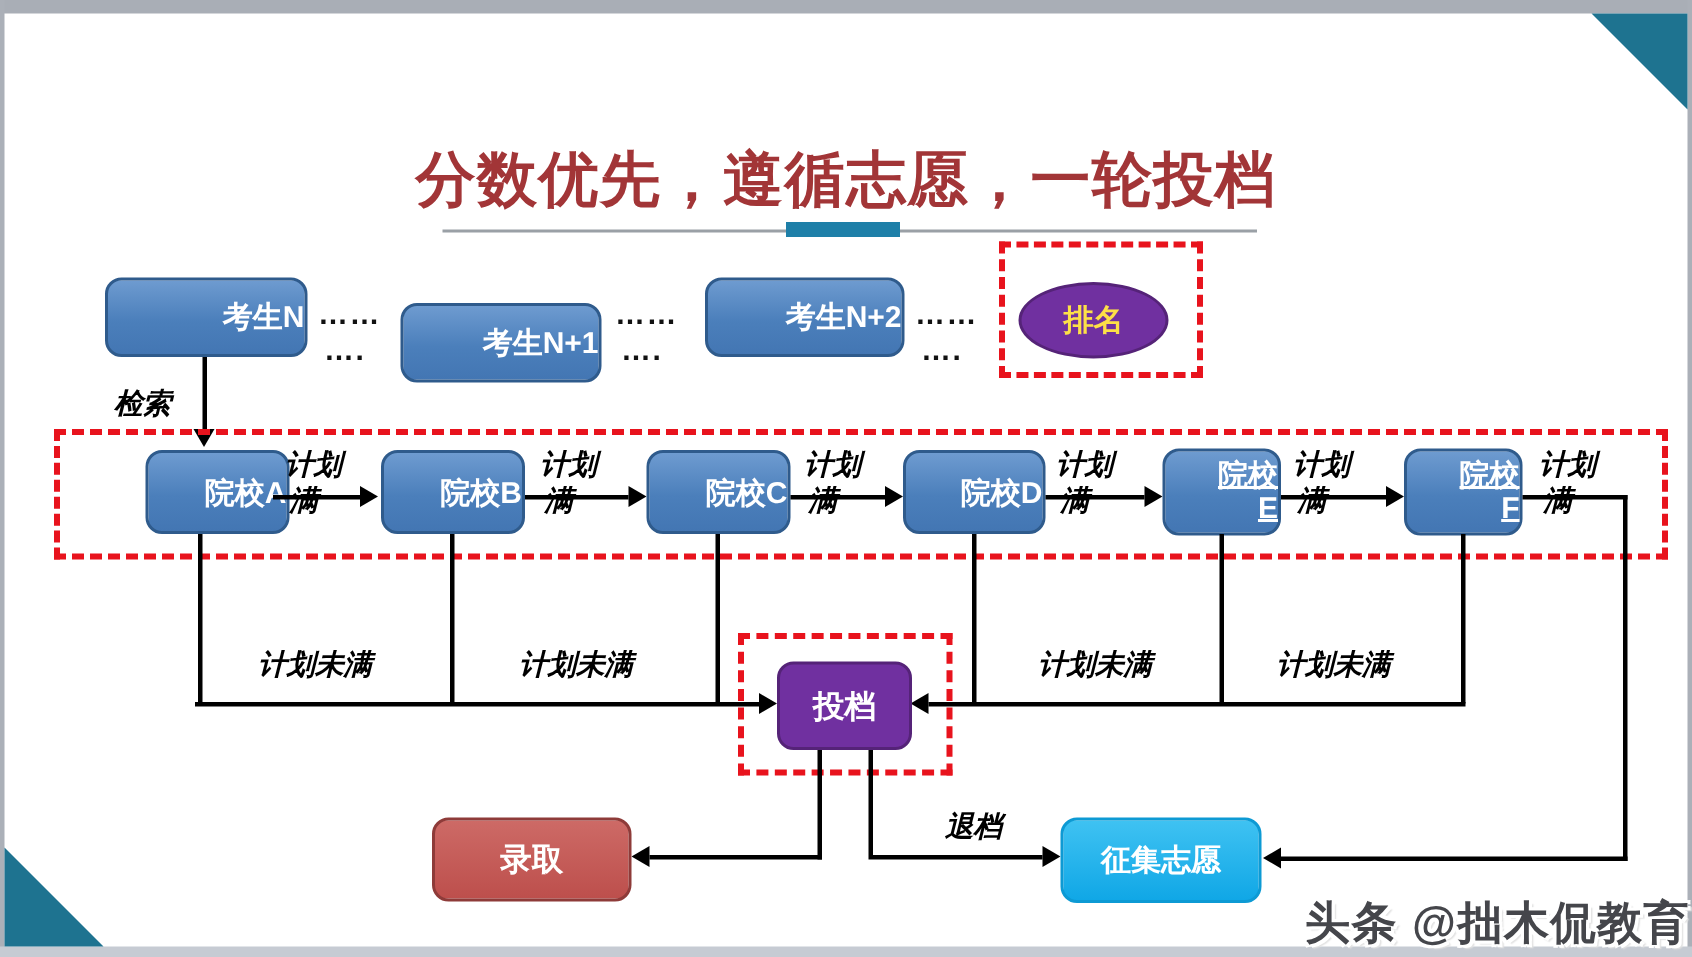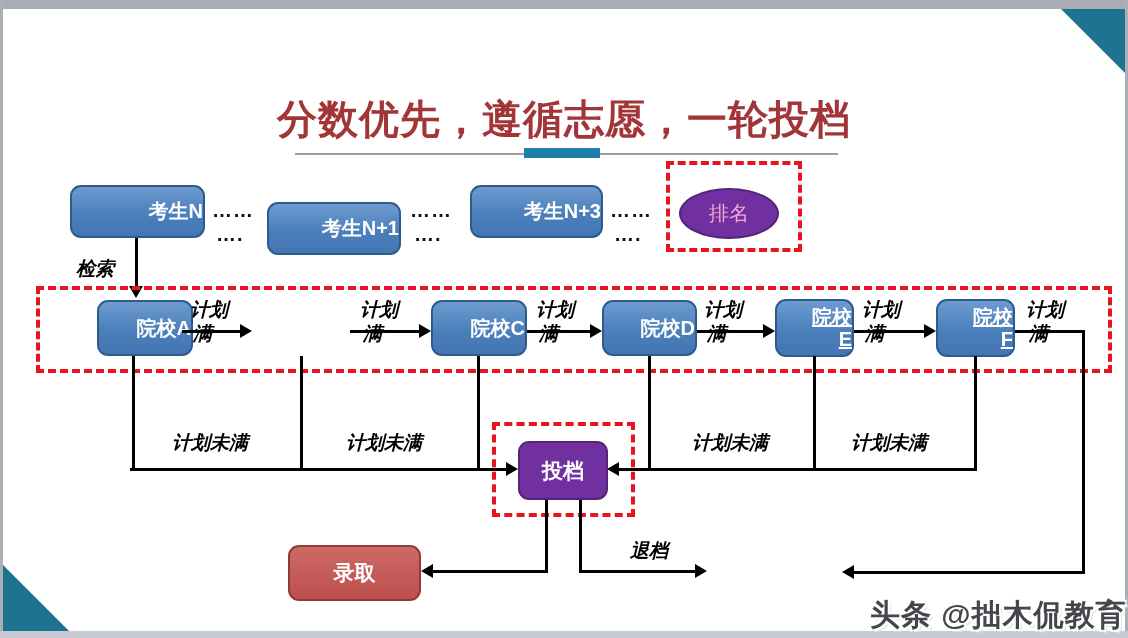--- a/index.html
+++ b/index.html
@@ -29,21 +29,21 @@
   .blue { background:linear-gradient(180deg,#6e9bd0 0%,#4b7fbb 55%,#4376b3 100%);
           border:2px solid #2F5B8C; font-size:20px;align-items:flex-end; }
   .blue2 { font-size:20px; line-height:1.1;text-decoration:underline; }
   .purple { background:#7030A0; border:2px solid #552378; font-size:21px; }
   .redbox { background:linear-gradient(180deg,#cd6a66 0%,#bd4f4c 100%);
             border:2px solid #8E3B39; font-size:21px; }
   .cyanbox { background:linear-gradient(180deg,#3fc2f2 0%,#10a7e6 100%);
              border:2px solid #0D9AD4; font-size:20px; }
   .ellipse { position:absolute; border-radius:50%; background:#7030A0; border:2px solid #552378;
              display:flex; align-items:center; justify-content:center;
-             color:#f9a8d4; font-weight:normal; font-size:20px; }
+             color:#fde047; font-weight:bold; font-size:20px; }
 
   .dashed { position:absolute; border:4px dashed #E8131D; }
 
   .dots { position:absolute; font-size:20px; font-weight:bold; color:#111; line-height:1; letter-spacing:1px; }
 
   .ital { position:absolute; font-family:"Liberation Serif", serif; font-style:italic;
           font-weight:bold; color:#000; font-size:19px; white-space:nowrap; }
 
   .hline { position:absolute; height:3px; background:#000; }
   .vline { position:absolute; width:3px; background:#000; }
@@ -80,21 +80,21 @@
   <div class="dots" style="left:212px;top:200px;">……</div>
   <div class="dots" style="left:216px;top:224px;">….</div>
 
   <div class="node blue" style="left:267px;top:202px;width:134px;height:53px;">
     <span>考生N+1</span>
   </div>
   <div class="dots" style="left:410px;top:200px;">……</div>
   <div class="dots" style="left:414px;top:224px;">….</div>
 
   <div class="node blue" style="left:470px;top:185px;width:133px;height:53px;">
-    <span>考生N+3</span>
+    <span>考生N+2</span>
   </div>
   <div class="dots" style="left:610px;top:200px;">……</div>
   <div class="dots" style="left:614px;top:224px;">….</div>
 
   <div class="dashed" style="left:666px;top:161px;width:136px;height:91px;"></div>
   <div class="ellipse" style="left:679px;top:188px;width:100px;height:51px;">
     <span>排名</span>
   </div>
 
   <div class="ital" style="left:76px;top:256px;">检索</div>
@@ -104,20 +104,23 @@
   <div class="dashed" style="left:36px;top:286px;width:1076px;height:87px;"></div>
 
   <div class="node blue" style="left:86px;top:300px;width:96px;height:56px;margin-left:11px;">
     <span>院校A</span>
   </div>
   <div class="hline" style="left:182px;top:330px;width:58px;"></div>
   <div class="ah-r" style="left:240px;top:324px;"></div>
   <div class="ital" style="left:190px;top:297px;">计划</div>
   <div class="ital" style="left:193px;top:321px;">满</div>
 
+  <div class="node blue" style="left:254px;top:300px;width:96px;height:56px;">
+    <span>院校B</span>
+  </div>
   <div class="hline" style="left:350px;top:330px;width:69px;"></div>
   <div class="ah-r" style="left:419px;top:324px;"></div>
   <div class="ital" style="left:360px;top:297px;">计划</div>
   <div class="ital" style="left:363px;top:321px;">满</div>
 
   <div class="node blue" style="left:431px;top:300px;width:96px;height:56px;">
     <span>院校C</span>
   </div>
   <div class="hline" style="left:527px;top:330px;width:63px;"></div>
   <div class="ah-r" style="left:590px;top:324px;"></div>
@@ -180,16 +183,19 @@
 
   <div class="hline" style="left:433px;top:570px;width:115px;"></div>
   <div class="ah-l" style="left:421px;top:564px;"></div>
   <div class="node redbox" style="left:288px;top:545px;width:133px;height:56px;">
     <span>录取</span>
   </div>
 
   <div class="hline" style="left:582px;top:570px;width:113px;"></div>
   <div class="ah-r" style="left:695px;top:564px;"></div>
   <div class="ital" style="left:630px;top:538px;text-align:center;">退档</div>
+  <div class="node cyanbox" style="left:707px;top:545px;width:134px;height:57px;">
+    <span>征集志愿</span>
+  </div>
 
   <div class="watermark">头条 @拙木侃教育</div>
 
 </div>
 
 </body></html>

